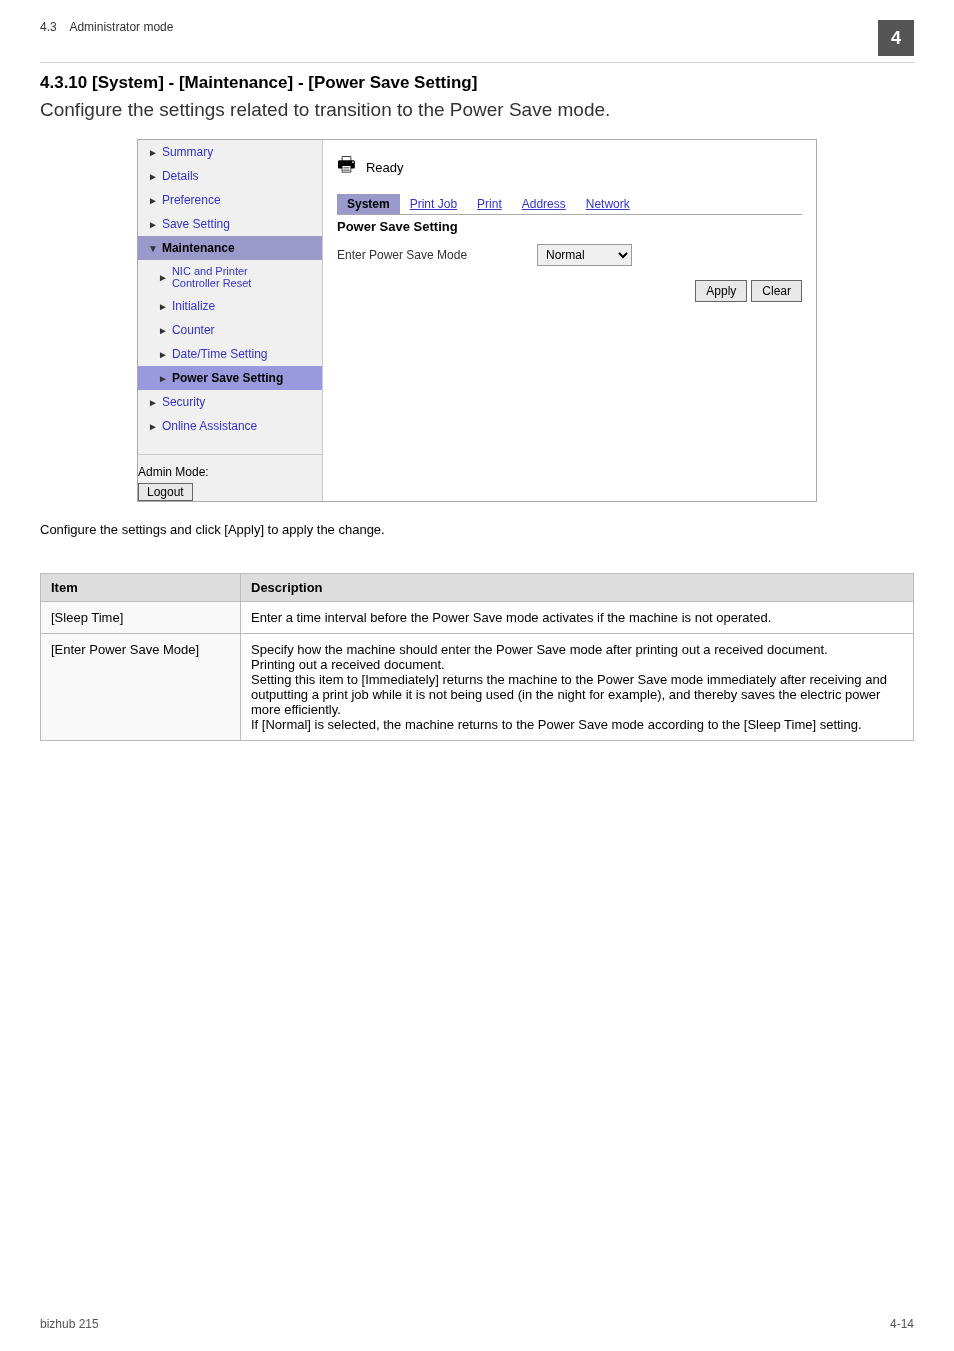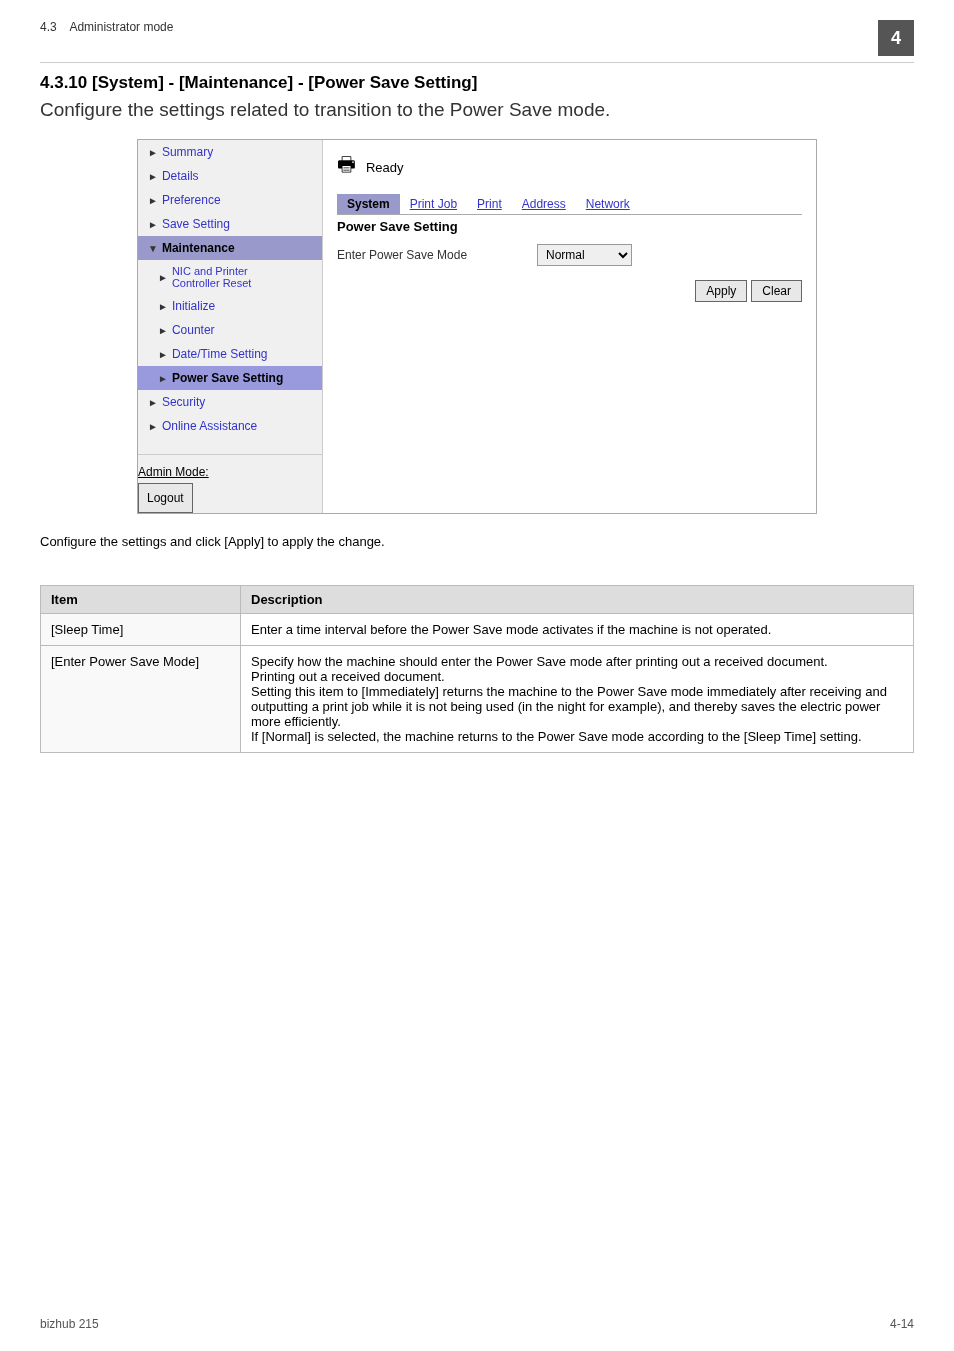--- a/index.html
+++ b/index.html
@@ -171,24 +171,23 @@
       font-size: 12px;
       border: 1px solid #666;
       background: #e8e8e8;
       cursor: pointer;
     }
     .ui-admin-section {
       margin-top: 16px;
       padding-top: 10px;
       border-top: 1px solid #ccc;
       font-size: 12px;
-      text-decoration: underline;
     }
     .ui-logout-btn {
-      padding: 7px 8px;
+      padding: 1px 8px;
       font-size: 12px;
       border: 1px solid #666;
       background: #e8e8e8;
       cursor: pointer;
       margin-top: 4px;
     }
     
     .below-mockup-text {
       font-size: 13px;
       margin-bottom: 16px;

